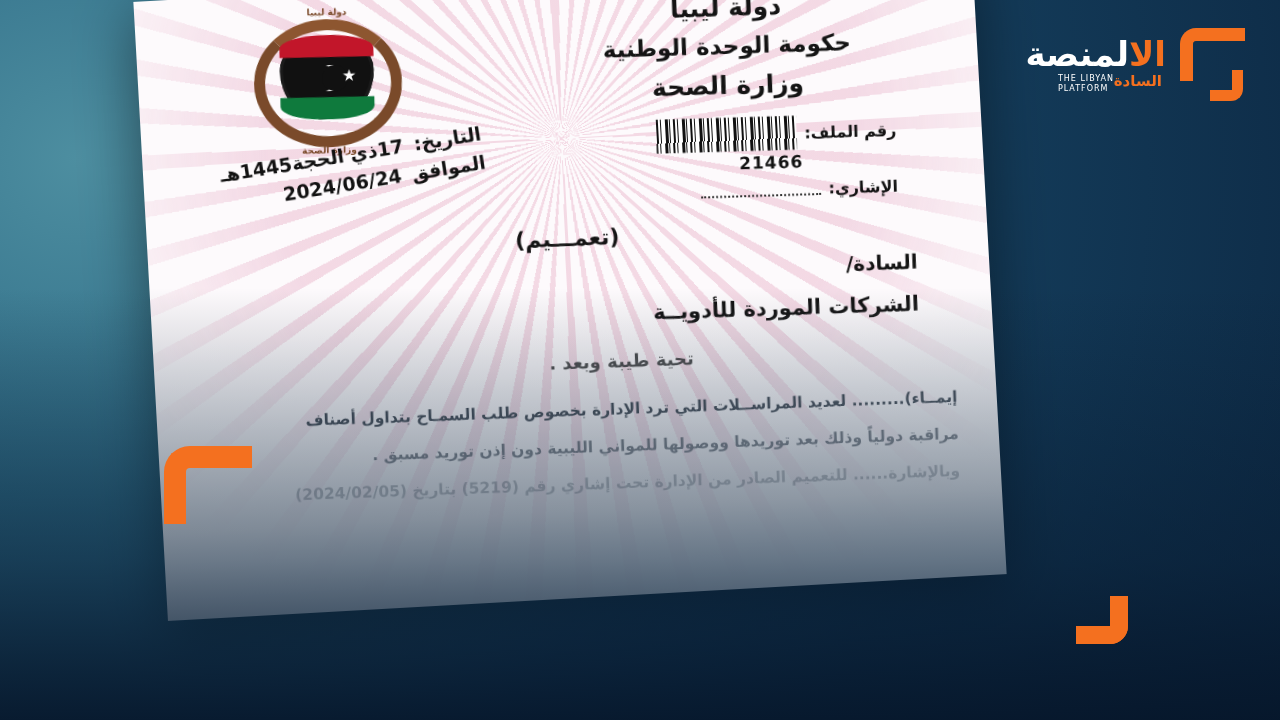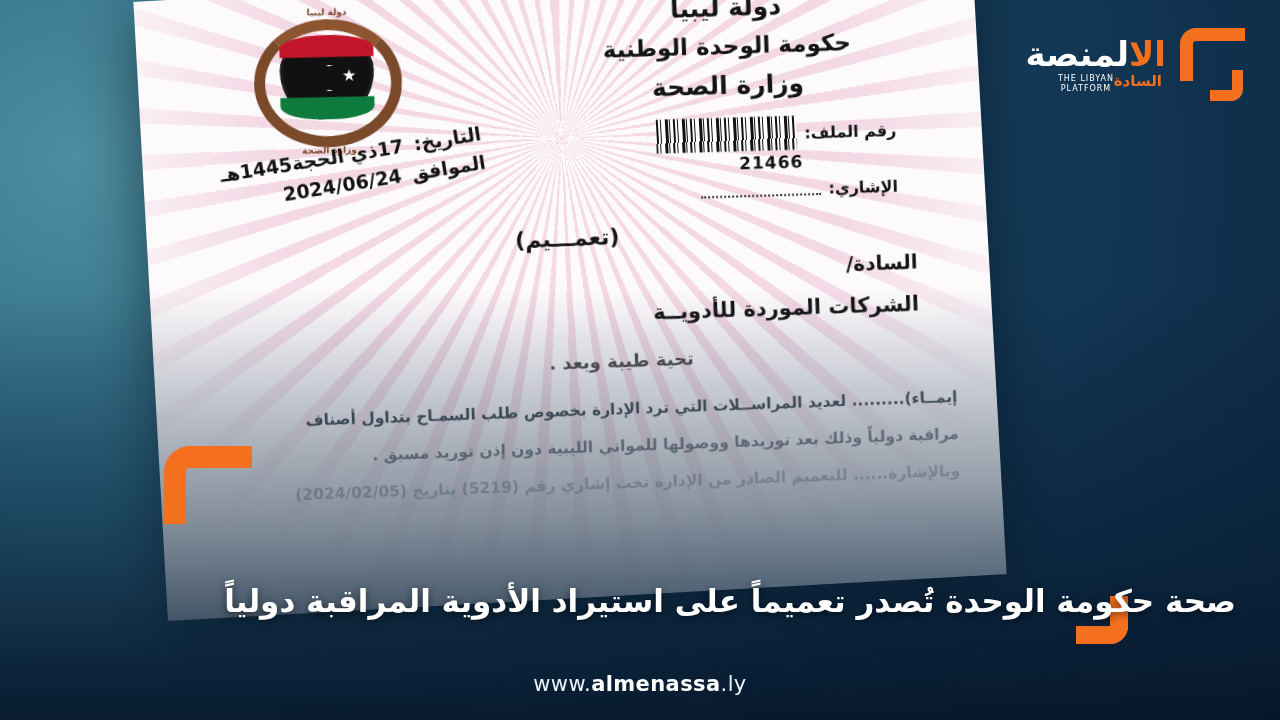--- a/index.html
+++ b/index.html
@@ -295,21 +295,21 @@
     font-size: 15px;
     font-weight: bold;
   }
   .brand .sub-en {
     position: absolute;
     right: 122px; top: 52px;
     color: #ffffff;
     font-size: 8px;
     letter-spacing: 1px;
     line-height: 1.25;
-    text-align: center;
+    text-align: left;
     direction: ltr;
   }
   .brand .mark {
     position: absolute;
     right: -6px; top: 6px;
     width: 62px; height: 68px;
   }
   .brand .mark .hook-big {
     position: absolute;
     left: 0; top: 0;
@@ -458,19 +458,15 @@
     </div>
     <div class="mark">
       <div class="hook-big"></div>
       <div class="hook-small"></div>
     </div>
   </div>
 
   <div class="bracket-tl"></div>
   <div class="bracket-br"></div>
 
-  <div class="headline">صحة حكومة الوحدة تُصدر تعميماً على استيراد الأدوية المراقبة دولياً</div>
-
-  <div class="footer-url">
-    <span>www.</span><span class="bold">almenassa</span><span>.ly</span>
-  </div>
+
 
 </div>
 
 </body></html>

